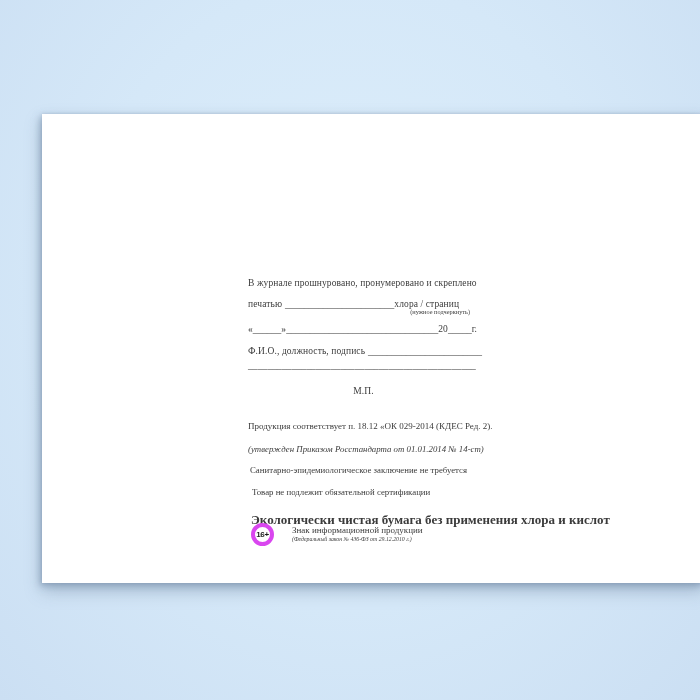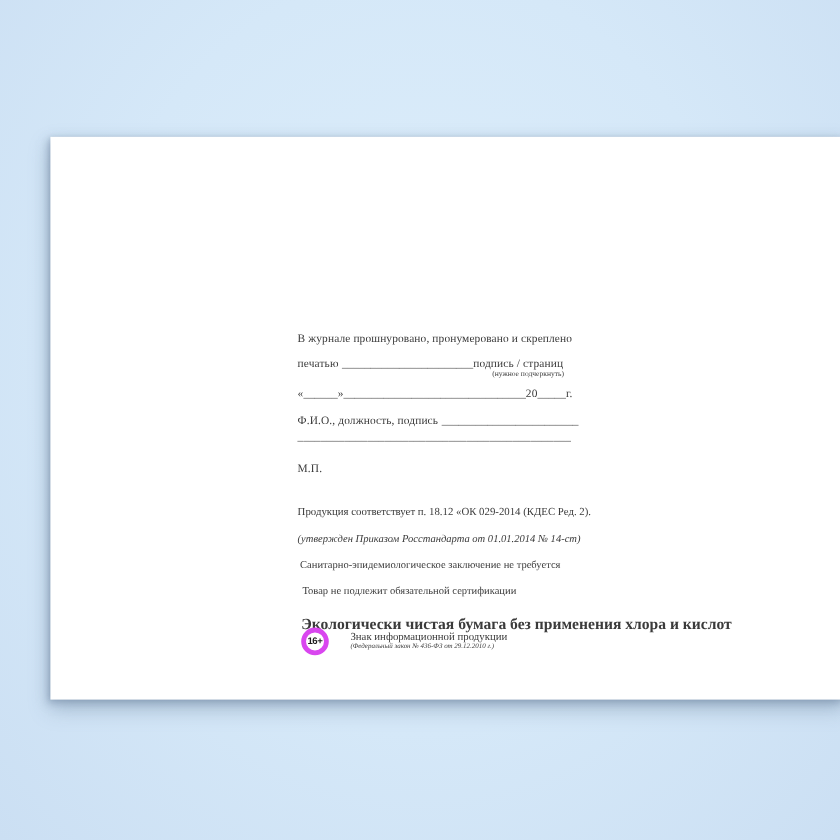--- a/index.html
+++ b/index.html
@@ -49,21 +49,21 @@
     box-sizing: border-box;
     font-size: 6.3px;
     letter-spacing: 0;
   }
   .date-row { top: 210px; }
   .fio-row  { top: 232px; }
   .sign-line { top: 246px; }
   .stamp {
     top: 272px;
     width: 100%;
-    text-align: left;
+    text-align: center;
     padding-right: 0;
     box-sizing: border-box;
   }
   .compliance-1 { top: 307px; font-size: 9px; letter-spacing: 0; }
   .compliance-2 { top: 318.5px; font-size: 8.6px; letter-spacing: 0; }
   .compliance-3 { top: 330px; font-size: 8.8px; font-style: italic; letter-spacing: 0; }
   .note-0 { top: 351px; left: 2px; font-size: 8.8px; letter-spacing: 0; }
   .note-1 { top: 373px; left: 4px; font-size: 8.8px; letter-spacing: 0; }
   .note-2 { top: 399px; left: 3px; font-size: 13px; letter-spacing: 0; font-weight: bold; }
   .info-sign {
@@ -94,21 +94,21 @@
 </style>
 </head>
 <body>
 
 <div class="stage">
   <div class="page">
     <div class="content">
 
       <div class="line seal-statement">В журнале прошнуровано, пронумеровано и скреплено</div>
 
-      <div class="line seal-row"><span>печатью</span><span class="blank gap">_______________________</span><span>подпись / страниц</span></div>
+      <div class="line seal-row"><span>печатью</span><span class="blank gap">_______________________</span><span>хлора / страниц</span></div>
 
       <div class="line note-under">(нужное подчеркнуть)</div>
 
       <div class="line date-row"><span>«</span><span class="blank">______</span><span>»</span><span class="blank">________________________________</span><span>20</span><span class="blank">_____</span><span>г.</span></div>
 
       <div class="line fio-row"><span>Ф.И.О., должность, подпись</span><span class="blank gap">________________________</span></div>
 
       <div class="line sign-line">_______________________________________________</div>
 
       <div class="line stamp">М.П.</div>

